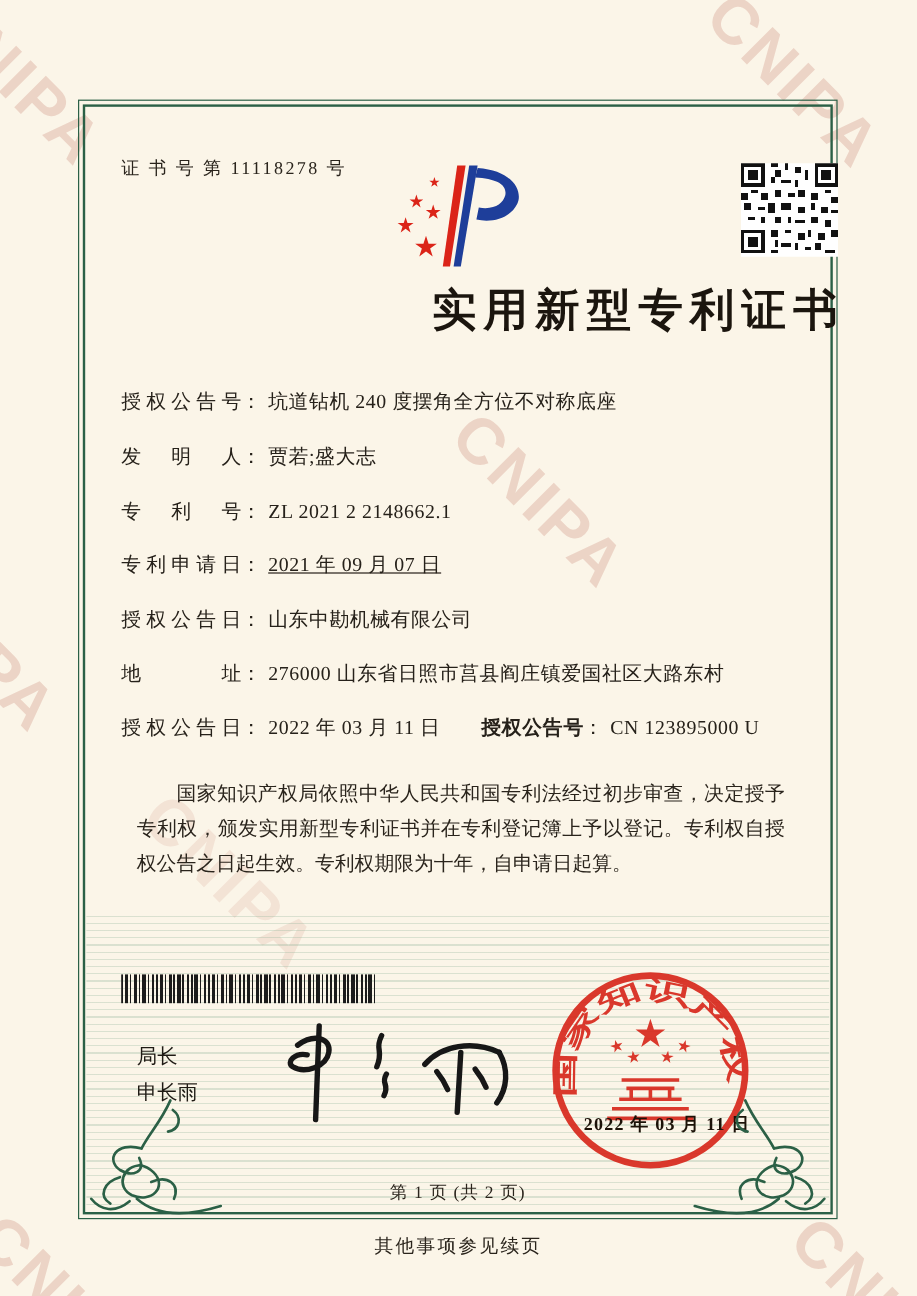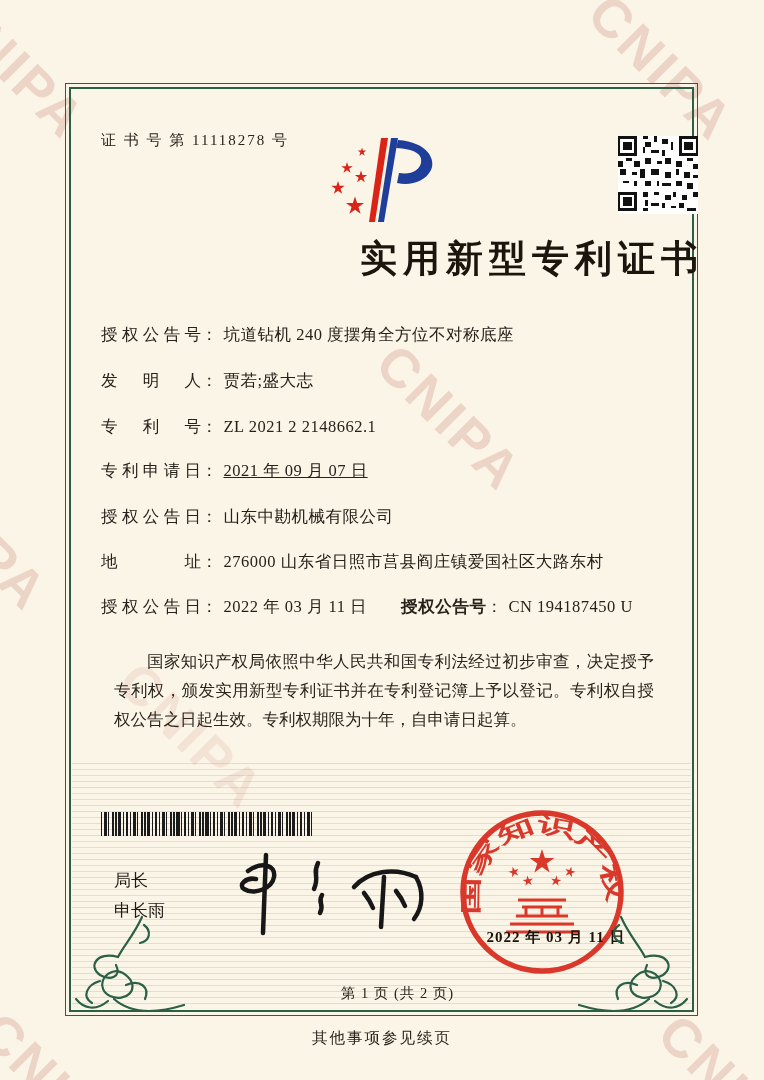--- a/index.html
+++ b/index.html
@@ -74,21 +74,21 @@
     font-family:Liberation Sans, sans-serif;
     font-size:17px;color:#1e1a14;line-height:30px;
   }
   .signature-svg{position:absolute;left:160px;top:765px;}
   .seal{position:absolute;left:390px;top:720px;width:172px;height:176px;}
   .seal-date{
     position:absolute;left:405px;top:844px;width:170px;text-align:center;
     font-size:15px;color:#1c1208;letter-spacing:1px;font-weight:bold;
   }
   .page-indicator{
-    position:absolute;left:16px;top:900px;width:100%;text-align:center;
+    position:absolute;left:0;top:900px;width:100%;text-align:center;
     font-size:14.5px;color:#2a241c;letter-spacing:1px;
   }
   .continuation{
     position:absolute;left:0;top:1028px;width:100%;text-align:center;
     font-size:15.5px;color:#2a241c;letter-spacing:2px;font-family:Liberation Serif, serif;
   }
   .ornament{position:absolute;bottom:-8px;}
   .ornament-left{left:-10px;}
   .ornament-right{right:-10px;transform:scaleX(-1);}
 </style>
@@ -204,21 +204,21 @@
       </div>
       <div class="field-row" style="top:186px;">
         <span class="field-label">授权公告日</span><span class="field-colon">：</span><span class="field-value">山东中勘机械有限公司</span>
       </div>
       <div class="field-row" style="top:231px;">
         <span class="field-label">地址</span><span class="field-colon">：</span><span class="field-value">276000 山东省日照市莒县阎庄镇爱国社区大路东村</span>
       </div>
       <div class="field-row" style="top:276px;">
         <span class="field-label">授权公告日</span><span class="field-colon">：</span><span class="field-value">2022 年 03 月 11 日</span>
         <span class="field-pair-2">
-          <span class="field-label">授权公告号</span><span class="field-colon">：</span><span class="field-value">CN 194187450 U</span>
+          <span class="field-label">授权公告号</span><span class="field-colon">：</span><span class="field-value">CN 123895000 U</span>
         </span>
       </div>
     </div>
 
     <div class="paragraphs">
       <p>国家知识产权局依照中华人民共和国专利法经过初步审查，决定授予专利权，颁发实用新型专利证书并在专利登记簿上予以登记。专利权自授权公告之日起生效。专利权期限为十年，自申请日起算。</p>
     </div>
 
     <div class="barcode"></div>
 

